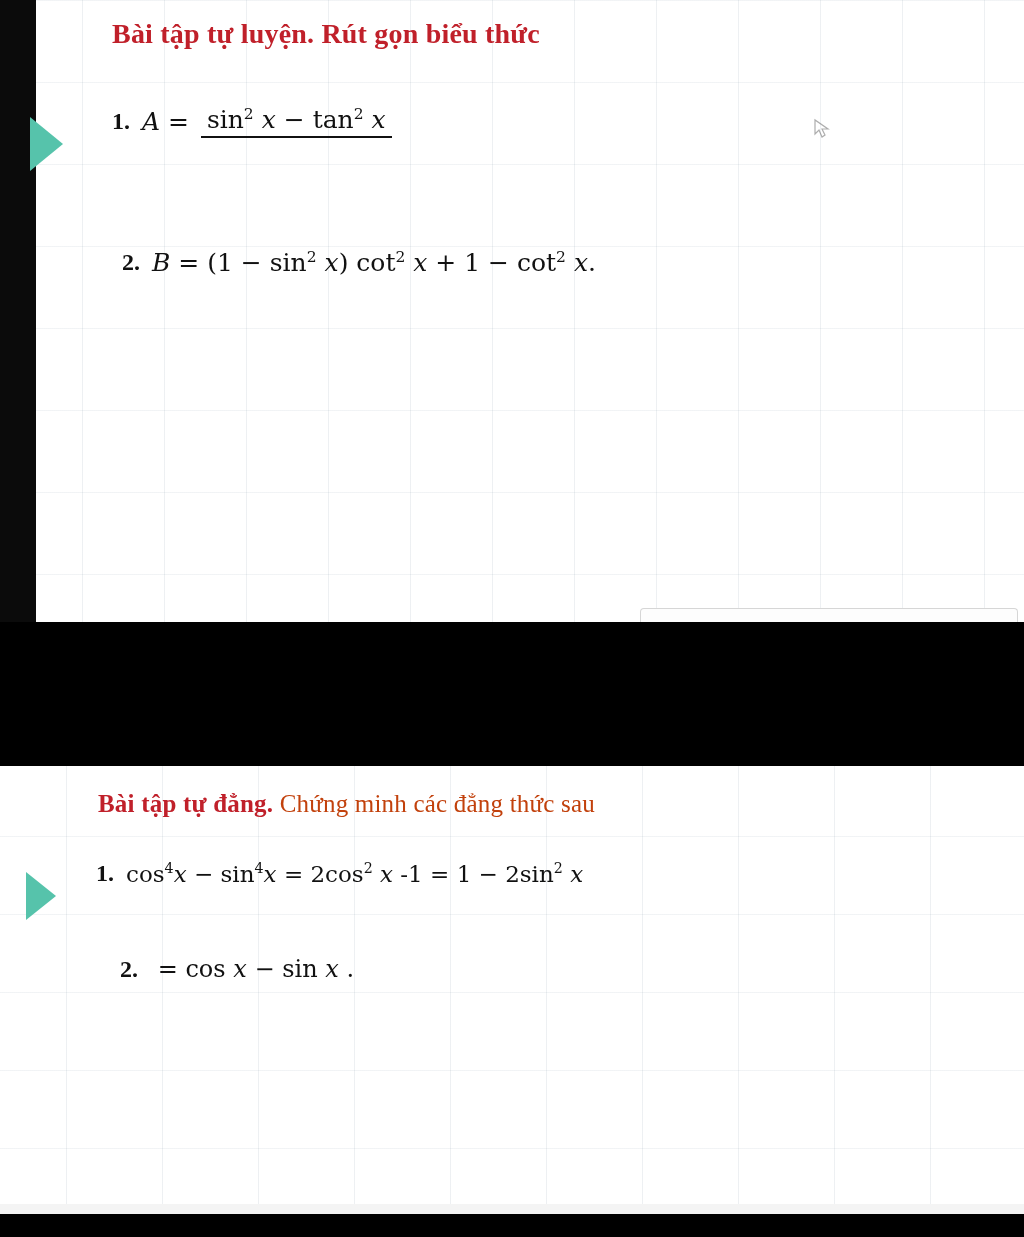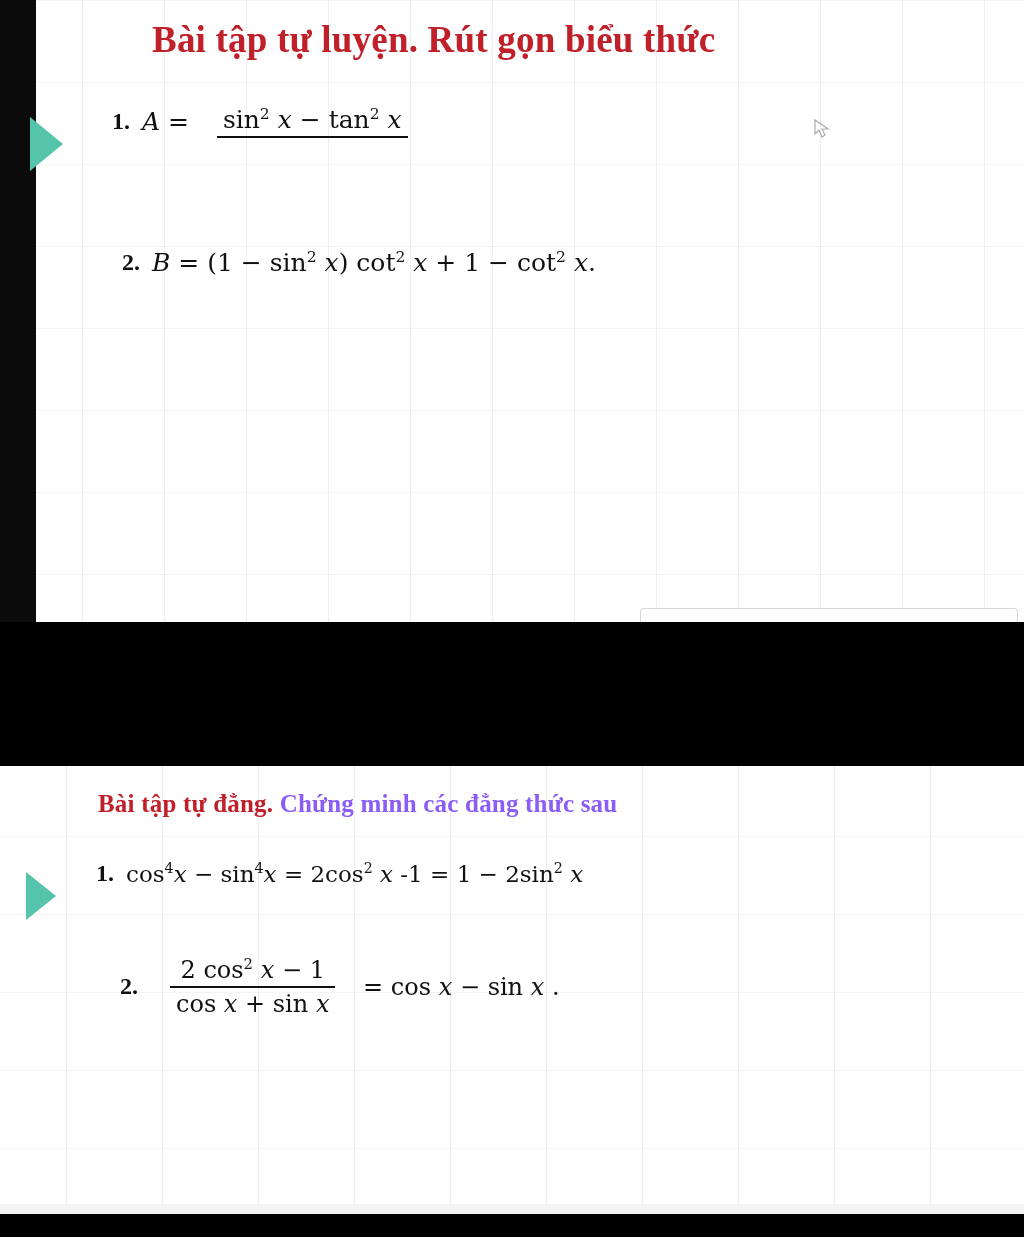--- a/index.html
+++ b/index.html
@@ -84,31 +84,30 @@
 
   .heading {
     position: absolute;
     color: #c0202a;
     font-weight: bold;
     letter-spacing: .2px;
   }
   .heading-1 {
     left: 112px;
     top: 18px;
-    font-size: 37px;
-    margin-left: 40px;
+    font-size: 28px;
   }
   .heading-2 {
     left: 98px;
     top: 790px;
     font-size: 25px;
   }
   .heading-2 .soft {
-    color: #8b5cf6;
-    font-weight: bold;
+    color: #c2410c;
+    font-weight: normal;
   }
 
   
   .tri {
     position: absolute;
     width: 0;
     height: 0;
     border-top: 27px solid transparent;
     border-bottom: 27px solid transparent;
     border-left: 33px solid #56c3ab;
@@ -151,21 +150,21 @@
     vertical-align: super;
     font-style: normal;
   }
 
   
   .frac {
     display: inline-flex;
     flex-direction: column;
     align-items: center;
     vertical-align: middle;
-    margin: 0 20px;
+    margin: 0 4px;
   }
   .frac .top {
     padding: 0 6px 2px 6px;
   }
   .frac .bar {
     width: 100%;
     height: 2px;
     background: #111;
   }
   .frac .bot {
@@ -278,29 +277,20 @@
   <div class="item item-3">
     <span class="num">1.</span>
     <span class="math">
       <span class="rm">cos<sup>4</sup></span><span class="it">x</span>&nbsp;<span class="rm">−</span>&nbsp;<span class="rm">sin<sup>4</sup></span><span class="it">x</span>&nbsp;<span class="rm">=</span>&nbsp;<span class="rm">2cos<sup>2</sup></span>&nbsp;<span class="it">x</span>&nbsp;<span class="rm">-1</span>&nbsp;<span class="rm">=</span>&nbsp;<span class="rm">1&nbsp;−&nbsp;2sin<sup>2</sup></span>&nbsp;<span class="it">x</span>
     </span>
   </div>
 
   <div class="item item-4">
     <span class="num">2.</span>
     <span class="math">
-      <span class="frac">
-        <span class="top">
-          <span class="rm">2 cos<sup>2</sup></span>&nbsp;<span class="it">x</span>&nbsp;<span class="rm">−&nbsp;1</span>
-        </span>
-        <span class="bar"></span>
-        <span class="bot">
-          <span class="rm">cos</span>&nbsp;<span class="it">x</span>&nbsp;<span class="rm">+</span>&nbsp;<span class="rm">sin</span>&nbsp;<span class="it">x</span>
-        </span>
-      </span>
       &nbsp;<span class="rm">=</span>&nbsp;<span class="rm">cos</span>&nbsp;<span class="it">x</span>&nbsp;<span class="rm">−</span>&nbsp;<span class="rm">sin</span>&nbsp;<span class="it">x</span>&nbsp;<span class="rm">.</span>
     </span>
   </div>
 
 </div>
 
 <div class="edge"></div>
 <div class="band band-bottom"></div>
 
 </body></html>

